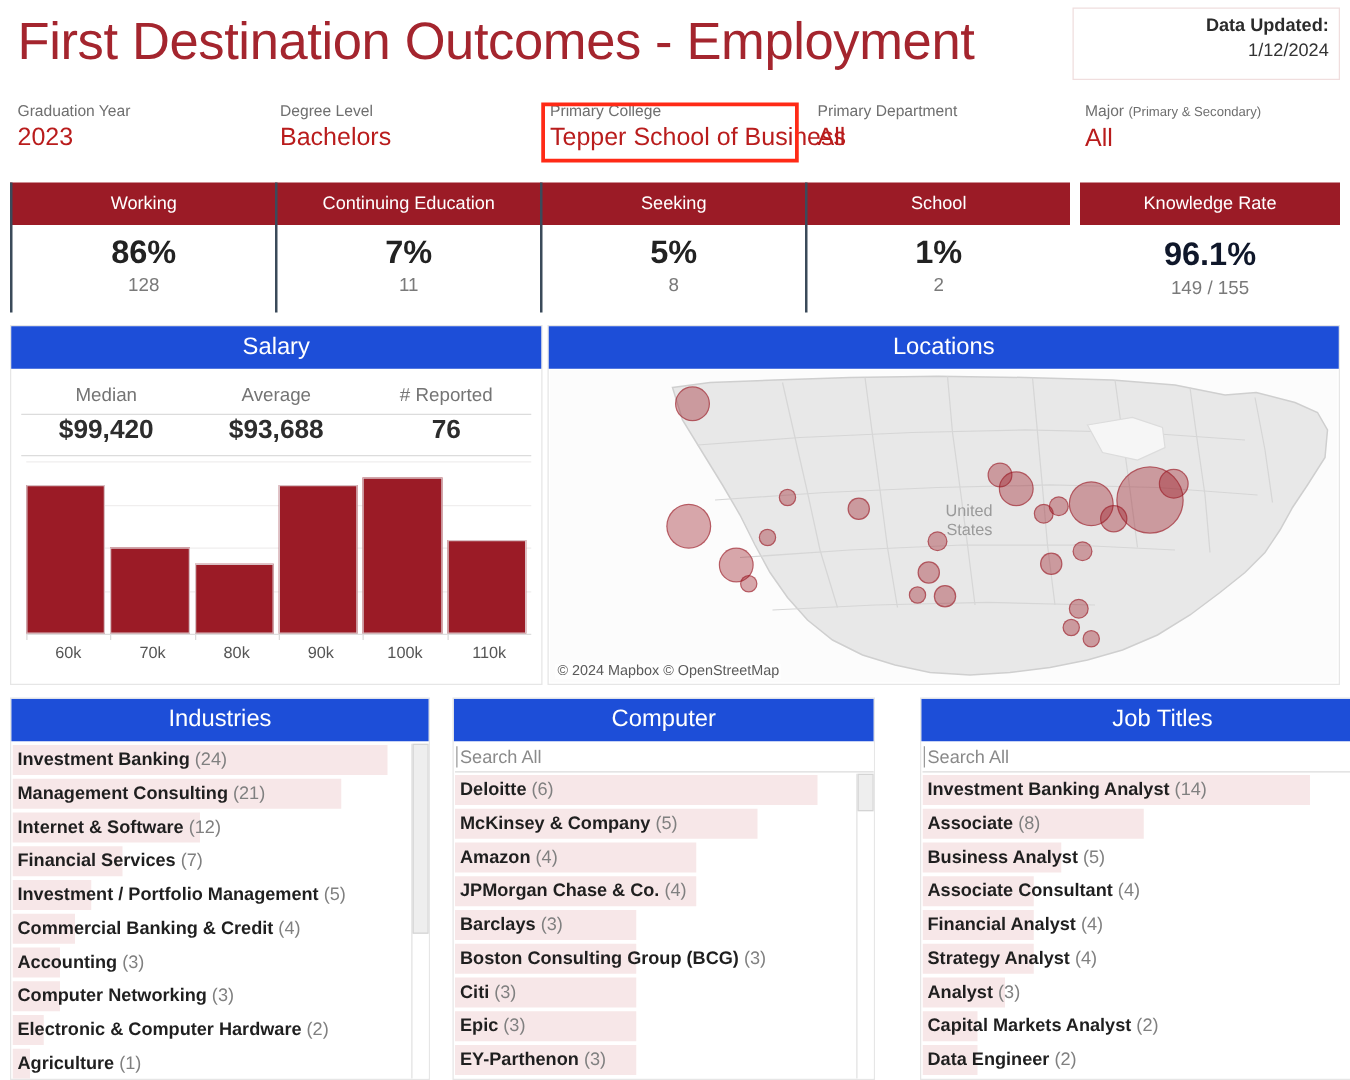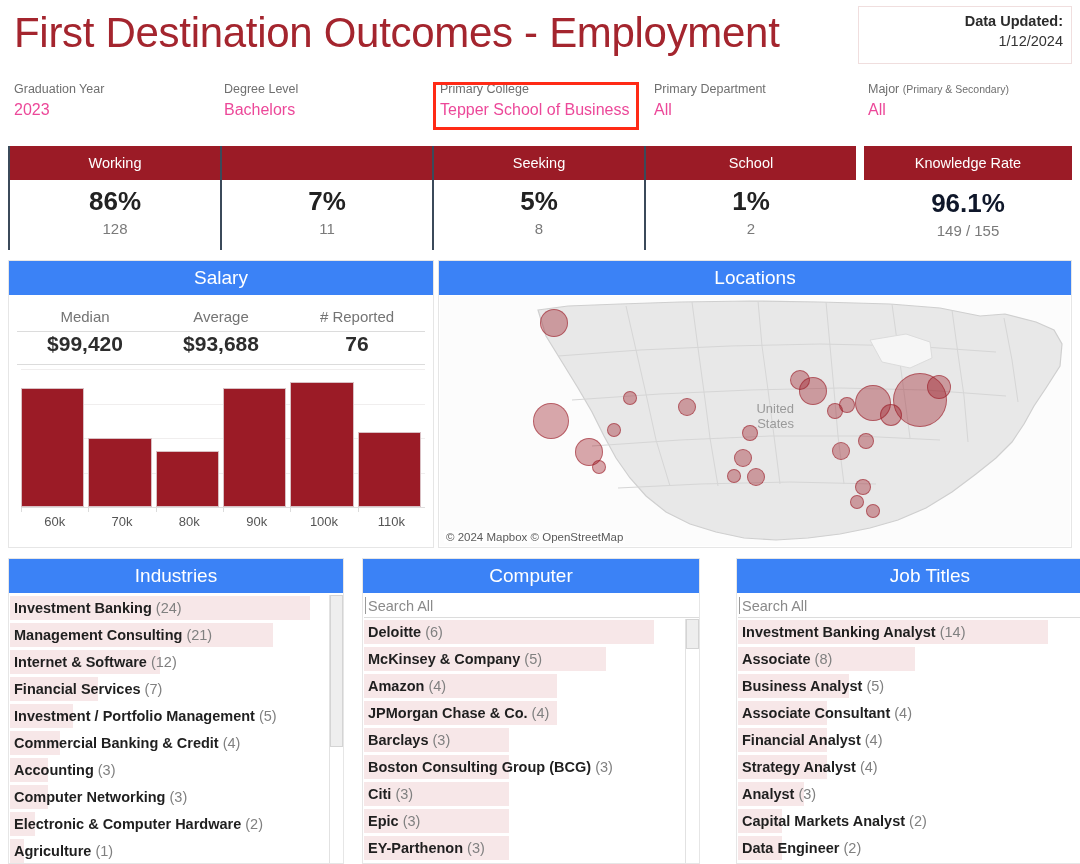--- a/index.html
+++ b/index.html
@@ -22,21 +22,21 @@
     border:1px solid #f0dede;background:#fff;box-sizing:border-box;
     text-align:right;padding:4px 8px 0 0;
   }
   .updated-label{font-size:14.5px;font-weight:bold;color:#2b2b2b;line-height:20px;}
   .updated-value{font-size:14.5px;color:#333;line-height:21px;}
 
   
   .filters{position:absolute;left:0;top:80px;width:1080px;height:54px;}
   .filter{position:absolute;top:0;}
   .filter .f-label{font-size:12.5px;color:#6f6f6f;line-height:18px;white-space:nowrap;}
-  .filter .f-value{font-size:16px;color:#ec4899;line-height:24px;white-space:nowrap;}
+  .filter .f-value{font-size:20px;color:#b91c1c;line-height:24px;white-space:nowrap;}
   .f1{left:14px;}
   .f2{left:224px;}
   .f3{left:440px;}
   .f4{left:654px;}
   .f5{left:868px;}
   .f-sub{font-size:10.5px;color:#6f6f6f;}
   .highlight-box{
     position:absolute;left:433px;top:82px;width:206px;height:48px;
     border:3px solid #FF2A16;box-sizing:border-box;pointer-events:none;
   }
@@ -71,21 +71,21 @@
   }
   .kr-card .k-n{
     position:absolute;top:74px;left:0;right:0;height:22px;line-height:22px;
     text-align:center;font-size:15px;color:#7a7a7a;
   }
 
   
   .salary-panel{position:absolute;left:8px;top:260px;width:426px;height:288px;
     border:1px solid #e6e6e6;box-sizing:border-box;background:#fff;}
   .panel-hdr{
-    height:34px;line-height:34px;background:#3b82f6;color:#fff;
+    height:34px;line-height:34px;background:#1d4ed8;color:#fff;
     text-align:center;font-size:19px;
   }
   .sal-stats{position:absolute;left:8px;top:44px;width:408px;height:56px;}
   .sal-col{position:absolute;top:0;width:136px;text-align:center;}
   .sal-c1{left:0;}.sal-c2{left:136px;}.sal-c3{left:272px;}
   .sal-lbl{font-size:15px;color:#747474;line-height:24px;}
   .sal-val{font-size:21px;color:#2d2d2d;line-height:30px;font-weight:bold;}
   .sal-rule{position:absolute;left:8px;width:408px;height:1px;background:#dcdcdc;}
   .r1{top:70px;}.r2{top:103px;}
 
@@ -175,20 +175,21 @@
       <div class="kpi-left-edge"></div>
 
       <div class="kpi" style="left:2px;width:210px;">
         <div class="k-title">Working</div>
         <div class="k-pct">86%</div>
         <div class="k-n">128</div>
       </div>
       <div class="kpi-div" style="left:212px;"></div>
 
       <div class="kpi" style="left:214px;width:210px;">
+        <div class="k-title">Continuing Education</div>
         <div class="k-pct">7%</div>
         <div class="k-n">11</div>
       </div>
       <div class="kpi-div" style="left:424px;"></div>
 
       <div class="kpi" style="left:426px;width:210px;">
         <div class="k-title">Seeking</div>
         <div class="k-pct">5%</div>
         <div class="k-n">8</div>
       </div>

